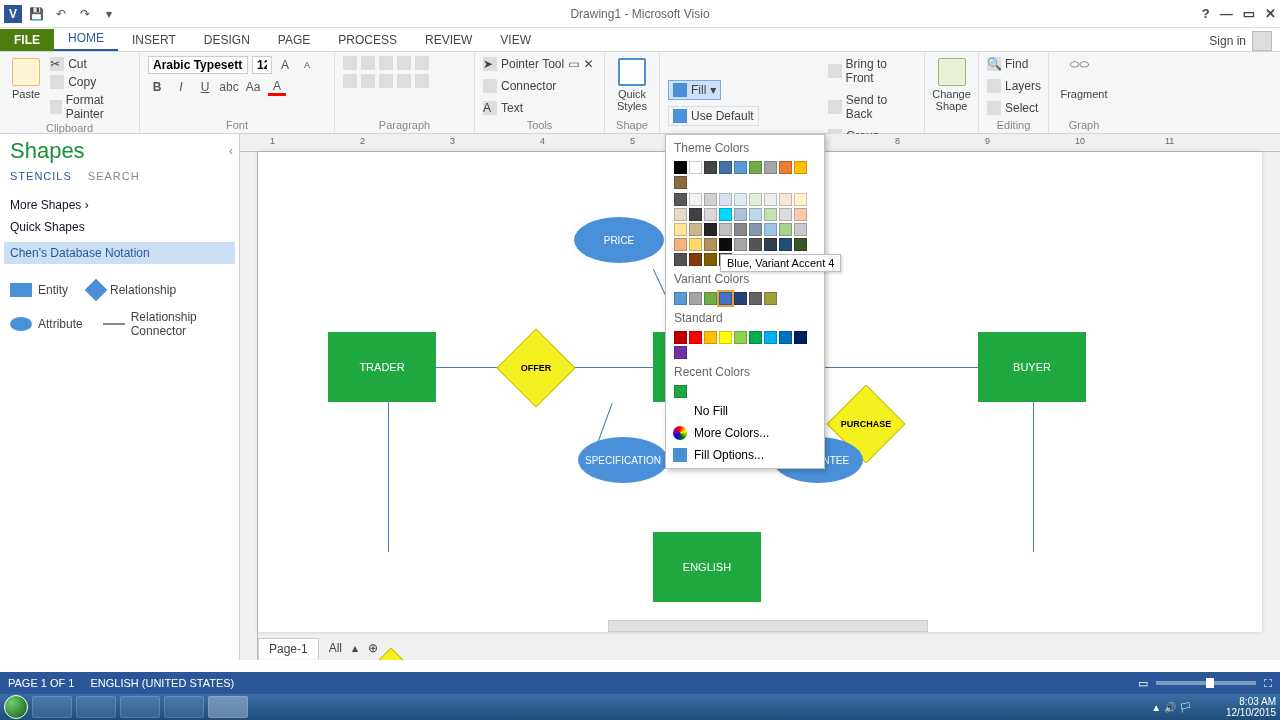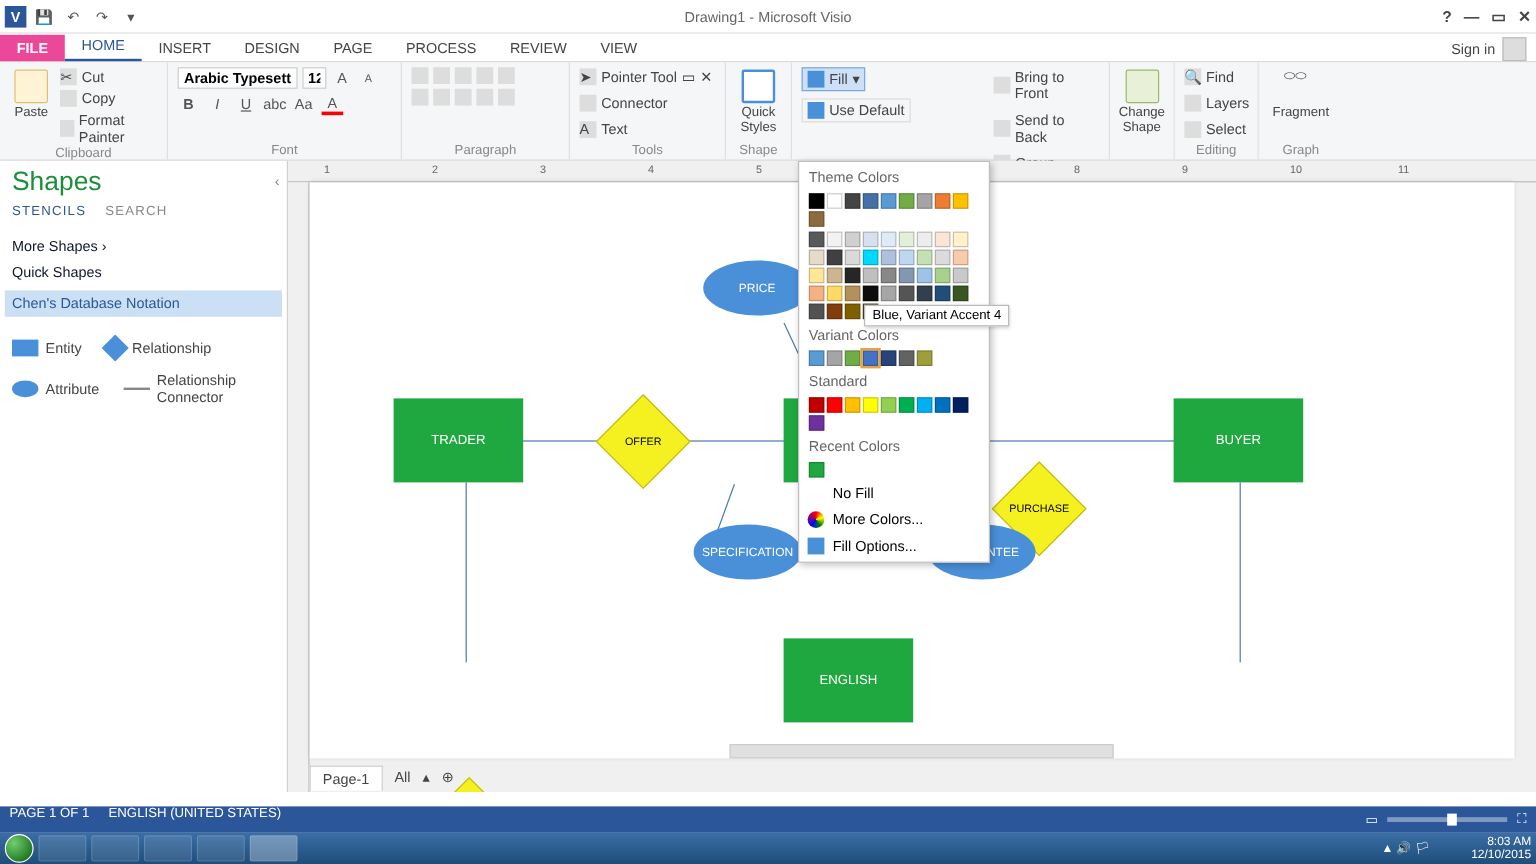--- a/index.html
+++ b/index.html
@@ -8,21 +8,21 @@
 
 .titlebar { height: 28px; background: #fff; border-bottom: 1px solid #e0e0e0; display: flex; align-items: center; padding: 0 4px; position: relative; }
 .qat { display: flex; gap: 6px; align-items: center; }
 .qat-btn { width: 18px; height: 18px; display: flex; align-items: center; justify-content: center; color: #555; font-size: 12px; cursor: pointer; }
 .win-title { position: absolute; left: 50%; transform: translateX(-50%); color: #666; font-size: 12px; }
 .win-ctrls { margin-left: auto; display: flex; gap: 10px; color: #444; }
 .win-ctrls span { cursor: pointer; font-size: 13px; font-weight: bold; }
 
 
 .ribbon-tabs { height: 24px; display: flex; align-items: flex-end; background: #fff; border-bottom: 1px solid #d4d4d4; padding-left: 0; }
-.rtab-file { background: #ec4899; color: #fff; padding: 4px 14px; font-size: 12px; font-weight: 600; }
+.rtab-file { background: #4d7c0f; color: #fff; padding: 4px 14px; font-size: 12px; font-weight: 600; }
 .rtab { padding: 4px 14px; font-size: 12px; color: #444; cursor: pointer; }
 .rtab.active { color: #2b579a; border-bottom: 2px solid #2b579a; }
 .signin { margin-left: auto; display: flex; align-items: center; gap: 6px; padding-right: 8px; color: #444; }
 .avatar { width: 20px; height: 20px; background: #ddd; border: 1px solid #bbb; }
 
 
 .ribbon { height: 82px; background: #f5f6f7; border-bottom: 1px solid #d4d4d4; display: flex; }
 .rgroup { border-right: 1px solid #e0e0e0; padding: 4px 8px 0 8px; display: flex; flex-direction: column; position: relative; }
 .rgroup-label { text-align: center; color: #888; font-size: 11px; margin-top: auto; padding-bottom: 2px; }
 .rg-body { display: flex; gap: 6px; align-items: flex-start; flex: 1; }
@@ -55,36 +55,36 @@
 .rulerh span { position: absolute; top: 2px; }
 .rulerv { width: 18px; background: #f0f0f0; border-right: 1px solid #bbb; position: absolute; top: 18px; bottom: 0; left: 0; }
 .canvas { position: absolute; top: 18px; left: 18px; right: 18px; bottom: 28px; background: #fff; box-shadow: 0 0 4px rgba(0,0,0,0.15); }
 .pgtabs { position: absolute; bottom: 0; left: 18px; height: 24px; display: flex; align-items: center; gap: 10px; font-size: 12px; color: #444; }
 .pgtab { padding: 3px 10px; background: #fff; border: 1px solid #ccc; border-bottom: none; }
 
 
 .erd { position: absolute; }
 .entity { background: #1fa83f; color: #fff; font-size: 11px; display: flex; align-items: center; justify-content: center; width: 108px; height: 70px; }
 .ovalsh { background: #4a90d9; color: #fff; font-size: 10px; display: flex; align-items: center; justify-content: center; border-radius: 50%; width: 90px; height: 46px; }
-.diamsh { width: 56px; height: 56px; position: relative; }
+.diamsh { width: 56px; height: 56px; position: relative; font-weight: bold; }
 .diamsh::before { content: ""; position: absolute; inset: 0; background: #f5f020; border: 1px solid #c0bb10; transform: rotate(45deg); }
 .diamsh span { position: absolute; inset: 0; display: flex; align-items: center; justify-content: center; font-size: 9px; color: #000; z-index: 1; }
 .connector { position: absolute; background: #4a78b0; }
 
 
 .fill-popup { position: absolute; top: 134px; left: 665px; width: 160px; background: #fff; border: 1px solid #bfbfbf; box-shadow: 2px 2px 6px rgba(0,0,0,0.25); z-index: 100; padding: 2px; font-size: 12px; }
 .fp-hdr { padding: 4px 6px; color: #666; font-size: 12px; }
 .fp-swatches { display: flex; flex-wrap: wrap; gap: 2px; padding: 2px 6px; }
 .sw { width: 13px; height: 13px; border: 1px solid rgba(0,0,0,0.2); cursor: pointer; }
 .fp-item { padding: 4px 6px 4px 26px; position: relative; cursor: pointer; }
 .fp-item .ficon { position: absolute; left: 5px; top: 4px; width: 14px; height: 14px; }
 .tooltip { position: absolute; background: #fff; border: 1px solid #bbb; padding: 2px 6px; font-size: 11px; box-shadow: 1px 1px 3px rgba(0,0,0,0.2); z-index: 101; }
 
 
-.statusbar { position: absolute; bottom: 26px; left: 0; right: 0; height: 22px; background: #2b579a; color: #fff; display: flex; font-size: 11px; padding: 0 8px; }
+.statusbar { position: absolute; bottom: 26px; left: 0; right: 0; height: 22px; background: #2b579a; color: #fff; display: flex; align-items: center; font-size: 11px; padding: 0 8px; }
 .statusbar .sright { margin-left: auto; display: flex; align-items: center; gap: 8px; }
 
 
 .taskbar { position: absolute; bottom: 0; left: 0; right: 0; height: 26px; background: linear-gradient(#3a6ea5, #1f4d7a); display: flex; align-items: center; padding: 0 4px; gap: 4px; }
 .taskbtn { width: 40px; height: 22px; background: rgba(255,255,255,0.1); border: 1px solid rgba(255,255,255,0.15); border-radius: 2px; }
 .orb { width: 24px; height: 24px; background: radial-gradient(circle at 30% 30%, #6fcf6f, #0a5a0a); border-radius: 50%; border: 1px solid #fff; }
 .tray { margin-left: auto; color: #fff; font-size: 10px; display: flex; align-items: center; gap: 8px; }
 </style>
 </head>
 <body>
@@ -210,21 +210,21 @@
   <div class="rgroup" style="width:55px;">
     <div class="rg-body">
       <div class="bigbtn">
         <div class="bigicon" style="background:#fff;border:2px solid #4a90d9;"></div>
         <span style="text-align:center;">Quick Styles</span>
       </div>
     </div>
     <div class="rgroup-label">Shape</div>
   </div>
 
-  <div class="rgroup" style="width:160px;border-right:none;">
+  <div class="rgroup" style="width:160px;border-right:none;margin-top:24px;">
     <div class="rg-body" style="flex-direction:column;">
       <div class="smallrow" style="background:#cde0f7;border:1px solid #7da8d8;padding:2px 4px;">
           <span class="sicon" style="background:#4a90d9;"></span>
           <span>Fill</span> 
           <span>▾</span>
         </div>
       <div class="smallrow" style="border:1px solid #ddd;padding:2px 4px;">
           <span class="sicon" style="background:#4a90d9;"></span>
           <span>Use Default</span>
         </div>
@@ -331,21 +331,21 @@
   <div class="canvas">
 
     <div class="connector" style="top:215px;left:175px;width:308px;height:1px;"></div>
     <div class="connector" style="top:215px;left:483px;width:287px;height:1px;"></div>
     <div class="connector" style="top:115px;left:405px;width:1px;height:48px;transform:rotate(-25deg);"></div>
     <div class="connector" style="top:250px;left:345px;width:1px;height:50px;transform:rotate(20deg);"></div>
     <div class="connector" style="top:250px;left:500px;width:1px;height:50px;transform:rotate(-20deg);"></div>
     <div class="connector" style="top:250px;left:130px;width:1px;height:150px;"></div>
     <div class="connector" style="top:250px;left:775px;width:1px;height:150px;"></div>
 
-    <div class="erd ovalsh" style="top:65px;left:328px;">
+    <div class="erd ovalsh" style="top:65px;left:316px;">
         <span>PRICE</span>
       </div>
     <div class="erd entity" style="top:180px;left:70px;">
         <span>TRADER</span>
       </div>
     <div class="erd diamsh" style="top:188px;left:250px;">
         <span>OFFER</span>
       </div>
     <div class="erd entity" style="top:180px;left:395px;background:#1fa83f;"></div>
     <div class="erd diamsh" style="top:188px;left:580px;">

